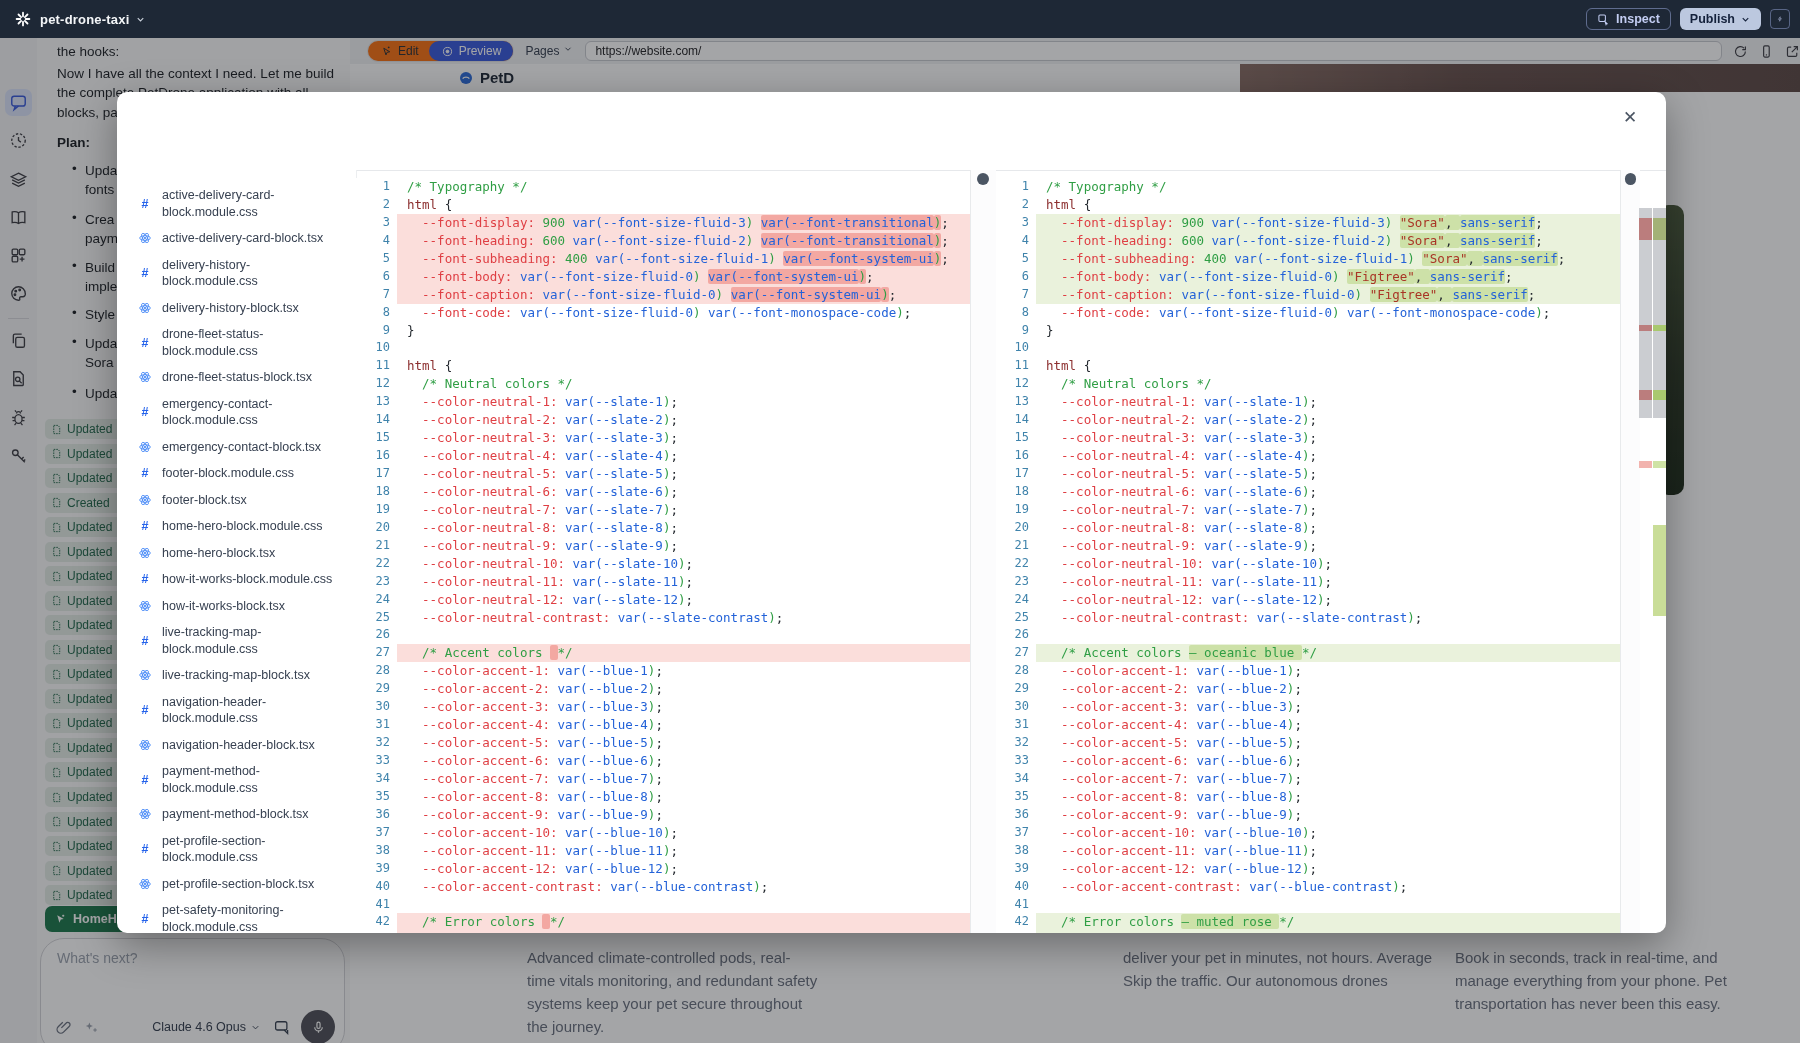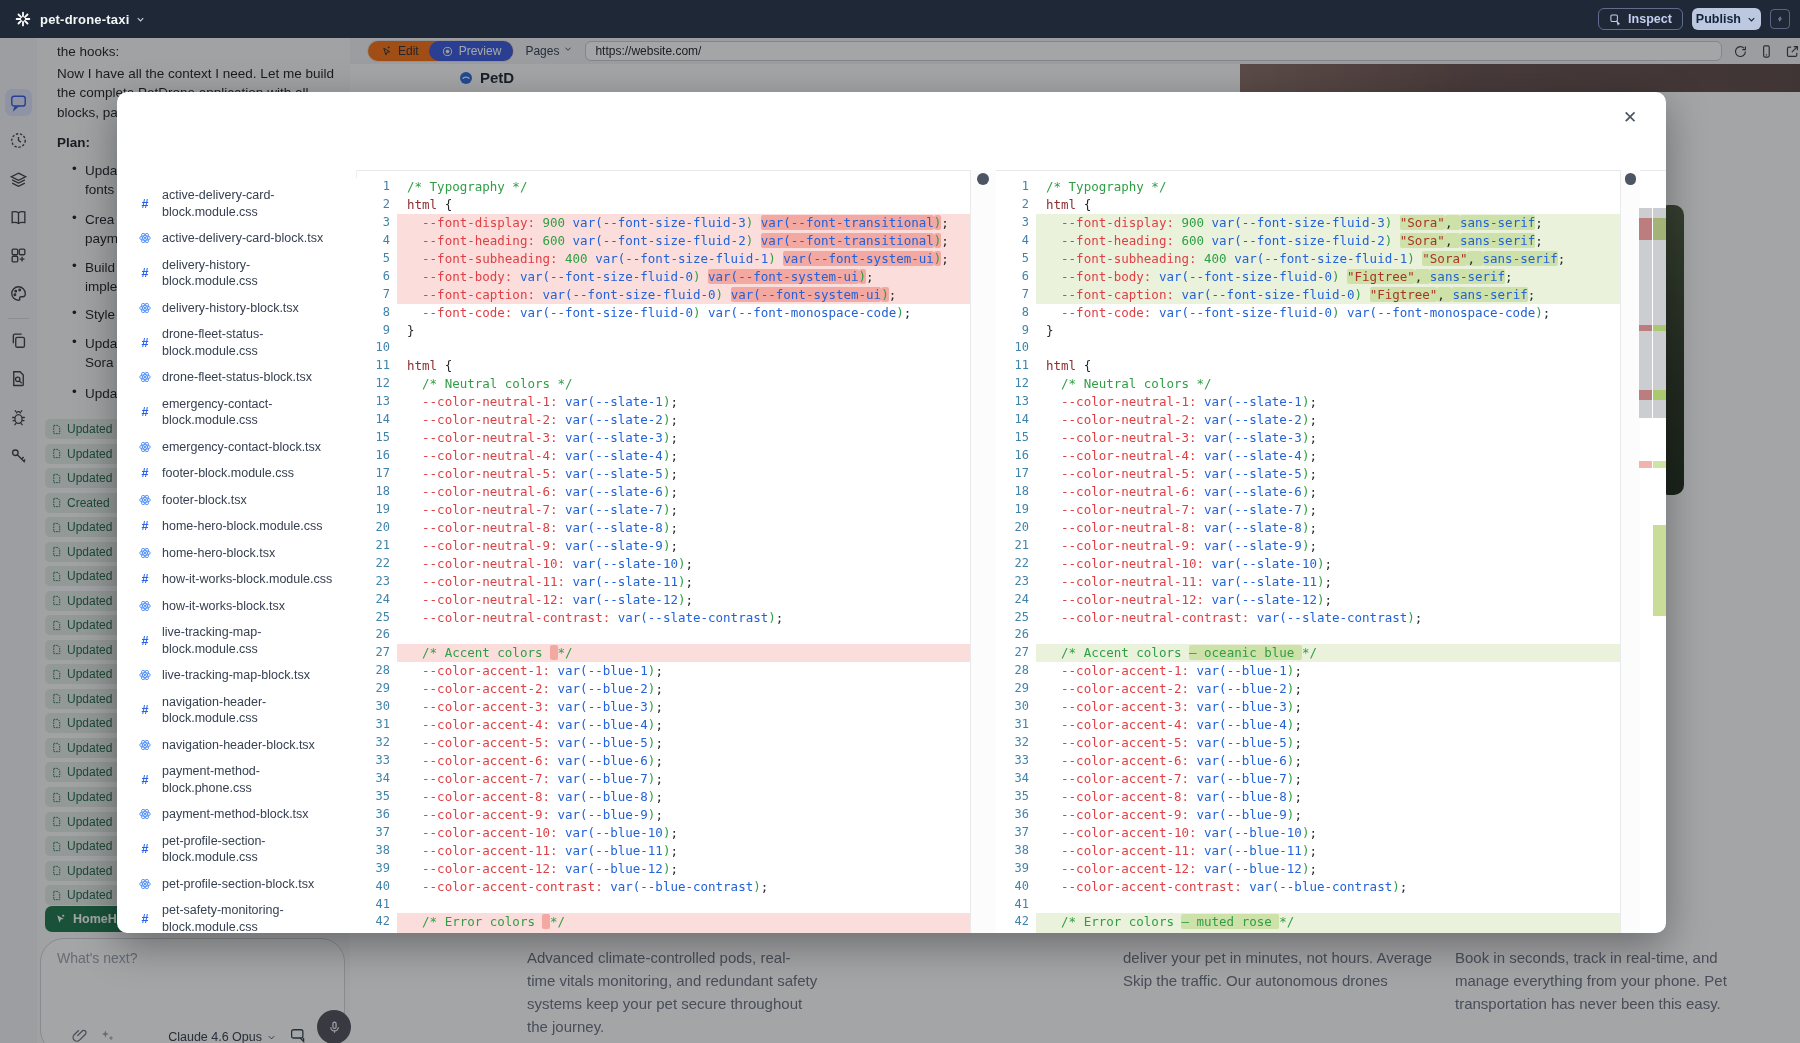--- a/index.html
+++ b/index.html
@@ -9,21 +9,21 @@
   svg{display:block;}
 
   
   .topbar{left:0;top:0;width:1800px;height:38px;background:#1e2836;display:flex;align-items:center;z-index:60;}
   .topbar .logo{margin-left:14px;}
   .apptitle{color:#f4f6f8;font-size:13px;font-weight:700;margin-left:8px;letter-spacing:.2px;}
   .tb-chev{margin-left:6px;}
   .tb-right{position:absolute;right:10px;top:0;height:38px;display:flex;align-items:center;gap:9px;}
   .btn-inspect{display:flex;align-items:center;gap:6px;height:22px;padding:0 10px;border:1px solid rgba(160,175,230,.5);
     border-radius:6px;background:transparent;color:#c3cdf2;font-size:12.5px;font-weight:600;cursor:pointer;}
-  .btn-publish{display:flex;align-items:center;gap:5px;height:22px;padding:0 4px;border:none;border-radius:6px;
+  .btn-publish{display:flex;align-items:center;gap:5px;height:22px;padding:0 10px;border:none;border-radius:6px;
     background:#bcc8df;color:#14213b;font-size:12.5px;font-weight:600;cursor:pointer;}
   .btn-sq{width:20px;height:20px;border:1px solid rgba(160,175,230,.45);border-radius:4px;background:transparent;
     display:flex;align-items:center;justify-content:center;cursor:pointer;}
 
   
   .ptab{left:352px;top:10px;width:96px;height:28px;background:#94969b;border-radius:8px 8px 0 0;
     display:flex;align-items:center;gap:7px;padding-left:12px;box-sizing:border-box;z-index:41;}
   .ptab span{font-size:12.5px;color:#24272d;font-weight:500;}
   .chrome{left:350px;top:38px;width:1450px;height:26px;background:#f1f2f4;display:flex;align-items:center;}
   .seg{margin-left:18px;height:20px;background:#f97316;border-radius:11px;display:flex;align-items:center;
@@ -52,21 +52,21 @@
     display:flex;align-items:center;gap:5px;padding-left:6px;box-sizing:border-box;}
   .chip span{color:#24694d;font-size:12px;font-weight:500;}
   .homehero{position:absolute;left:8px;top:868px;height:26px;width:140px;background:#1f7a4e;border-radius:7px;
     display:flex;align-items:center;gap:6px;padding-left:9px;box-sizing:border-box;cursor:pointer;}
   .homehero span{color:#fff;font-size:12.5px;font-weight:600;}
   .inputcard{position:absolute;left:3px;top:900px;width:305px;height:116px;background:#fff;border:1px solid #d4d4d8;
     border-radius:24px;box-sizing:border-box;}
   .whatsnext{position:absolute;left:14px;top:10px;width:270px;border:none;outline:none;font-size:14px;color:#27272a;
     font-family:"Liberation Sans",sans-serif;background:transparent;}
   .whatsnext::placeholder{color:#9ca3af;}
-  .ic-row{position:absolute;left:16px;bottom:9px;width:100%;display:flex;align-items:flex-end;padding:0 9px 0 14px;box-sizing:border-box;}
+  .ic-row{position:absolute;left:0;bottom:9px;width:100%;display:flex;align-items:center;padding:0 9px 0 14px;box-sizing:border-box;}
   .model{display:flex;align-items:center;gap:4px;color:#374151;font-size:12.5px;cursor:pointer;margin-left:auto;}
   .mic{width:34px;height:34px;border-radius:50%;background:#52525b;display:flex;align-items:center;justify-content:center;
     margin-left:10px;cursor:pointer;}
 
   
   .vdiv{left:350px;top:38px;width:1px;height:1005px;background:#e4e4e7;}
   .hero-strip{left:350px;top:64px;width:1450px;height:28px;background:#fff;overflow:hidden;text-align:right;}
   .hero-photo{position:absolute;left:890px;top:0;width:560px;height:28px;background:linear-gradient(90deg,#8a6f67,#6b5450 40%,#5e4b48);}
   .logo-frag{position:absolute;left:108px;top:5px;display:flex;align-items:center;gap:6px;}
   .logo-frag b{color:#1f2937;font-size:15px;}
@@ -674,21 +674,21 @@
           </span>
        <span class="fname">
             <div>navigation-header-block.tsx</div>
           </span>
      </div>
         <div class="fitem">
        <span class="fic">
             <span class="hashic">#</span>
           </span>
        <span class="fname">
-            <div>payment-method-block.phone.css</div>
+            <div>payment-method-block.module.css</div>
           </span>
      </div>
         <div class="fitem">
        <span class="fic">
             <svg width="14" height="14" viewBox="0 0 24 24" fill="none" stroke="#3b82f6" stroke-width="1.4">
               <circle cx="12" cy="12" r="1.8" fill="#3b82f6" stroke="none"></circle>
               <ellipse cx="12" cy="12" rx="9" ry="3.8"></ellipse>
               <ellipse cx="12" cy="12" rx="9" ry="3.8" transform="rotate(60 12 12)"></ellipse>
               <ellipse cx="12" cy="12" rx="9" ry="3.8" transform="rotate(120 12 12)"></ellipse>
             </svg>

